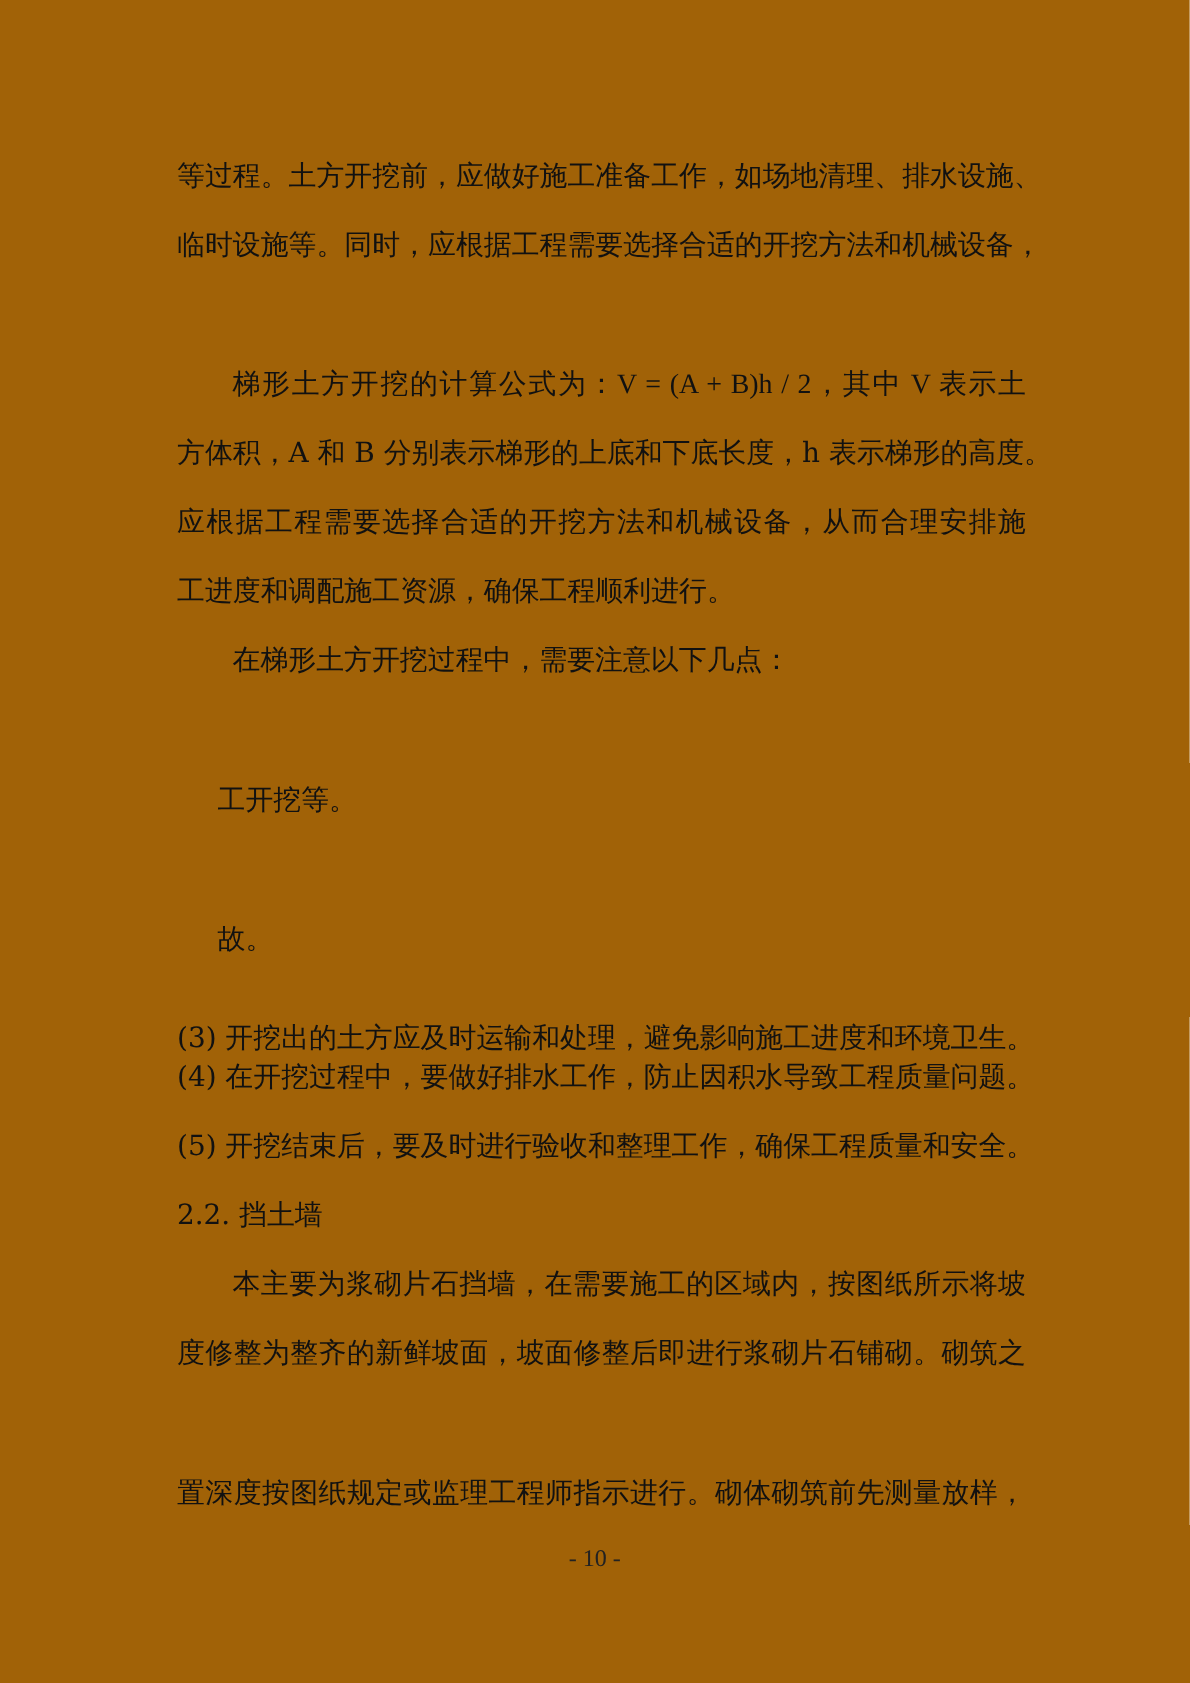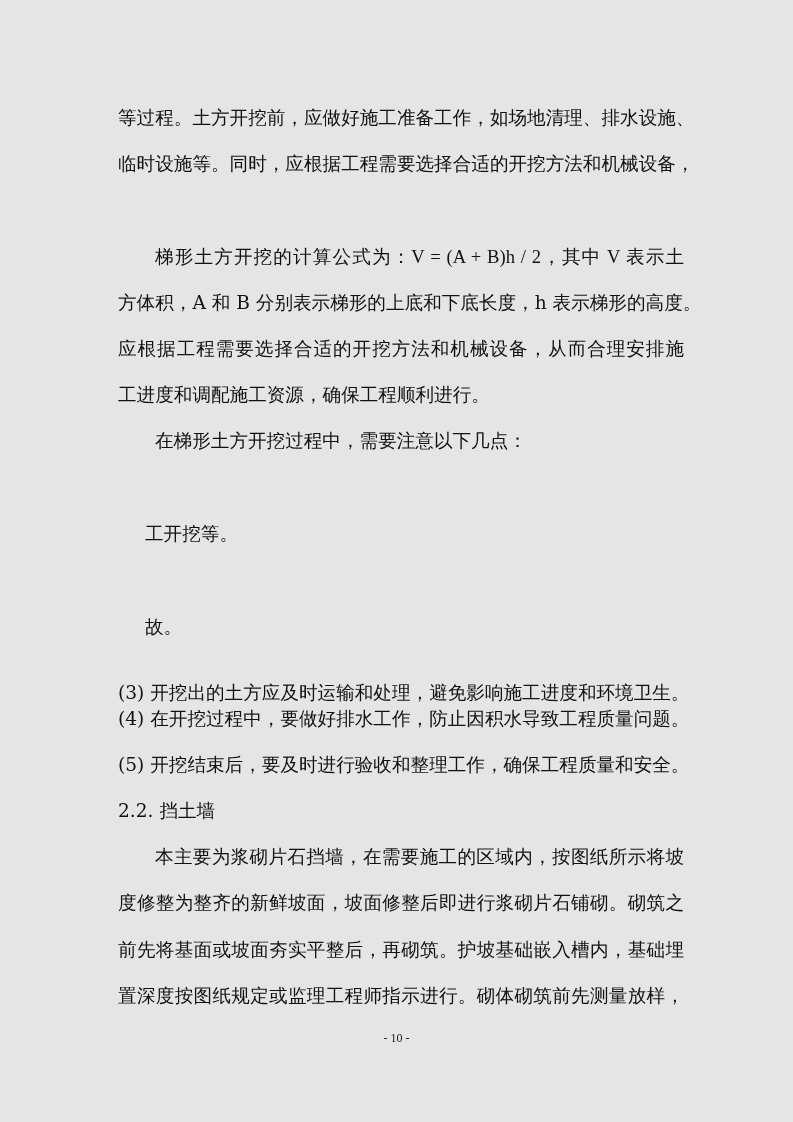--- a/index.html
+++ b/index.html
@@ -1,17 +1,17 @@
 <!DOCTYPE html>
 <html><head>
 <meta charset="utf-8">
 <style>
   html, body { margin: 0; padding: 0; background: #ffffff; }
   body { width: 793px; height: 1122px; position: relative; overflow: hidden; }
-  .page { position: absolute; left: 0; top: 0; width: 793px; height: 1122px; background: #e5e5e5; }
+  .page { position: absolute; left: 0; top: 0; width: 793px; height: 1122px; background: #a16207; }
   .line {
     position: absolute;
     left: 118px;
     width: 566px;
     height: 30px;
     line-height: 30px;
     font-family: "DejaVu Serif", "Liberation Serif", serif;
     font-size: 18.6px;
     color: #111;
     white-space: nowrap;
@@ -20,21 +20,21 @@
   }
   .line.last { text-align-last: left; }
   .indent { left: 155px; width: 529px; font-family: Liberation Serif, serif; }
   .hang { left: 145px; width: 539px; }
   .pagenum {
     position: absolute;
     left: 0; width: 793px;
     top: 1031px;
     text-align: center;
     font-family: "Liberation Serif", serif;
-    font-size: 12px;
+    font-size: 16px;
     color: #222;
   }
 </style>
 </head>
 <body>
 
 <div class="page">
   <div class="line" style="top:103px">等过程。土方开挖前，应做好施工准备工作，如场地清理、排水设施、</div>
   <div class="line" style="top:149px">临时设施等。同时，应根据工程需要选择合适的开挖方法和机械设备，</div>
 
@@ -48,17 +48,16 @@
   <div class="line hang last" style="top:519px">工开挖等。</div>
   <div class="line hang last" style="top:612px">故。</div>
   <div class="line" style="top:678px">(3) 开挖出的土方应及时运输和处理，避免影响施工进度和环境卫生。</div>
   <div class="line" style="top:704px">(4) 在开挖过程中，要做好排水工作，防止因积水导致工程质量问题。</div>
   <div class="line" style="top:750px">(5) 开挖结束后，要及时进行验收和整理工作，确保工程质量和安全。</div>
 
   <div class="line last" style="top:796px">2.2. 挡土墙</div>
 
   <div class="line indent" style="top:842px">本主要为浆砌片石挡墙，在需要施工的区域内，按图纸所示将坡</div>
   <div class="line" style="top:888px">度修整为整齐的新鲜坡面，坡面修整后即进行浆砌片石铺砌。砌筑之</div>
-  <div class="line" style="top:935px">前先将基面或坡面夯实平整后，再砌筑。护坡基础嵌入槽内，基础埋</div>
   <div class="line" style="top:981px">置深度按图纸规定或监理工程师指示进行。砌体砌筑前先测量放样，</div>
 
   <div class="pagenum">- 10 -</div>
 </div>
 
 </body></html>

